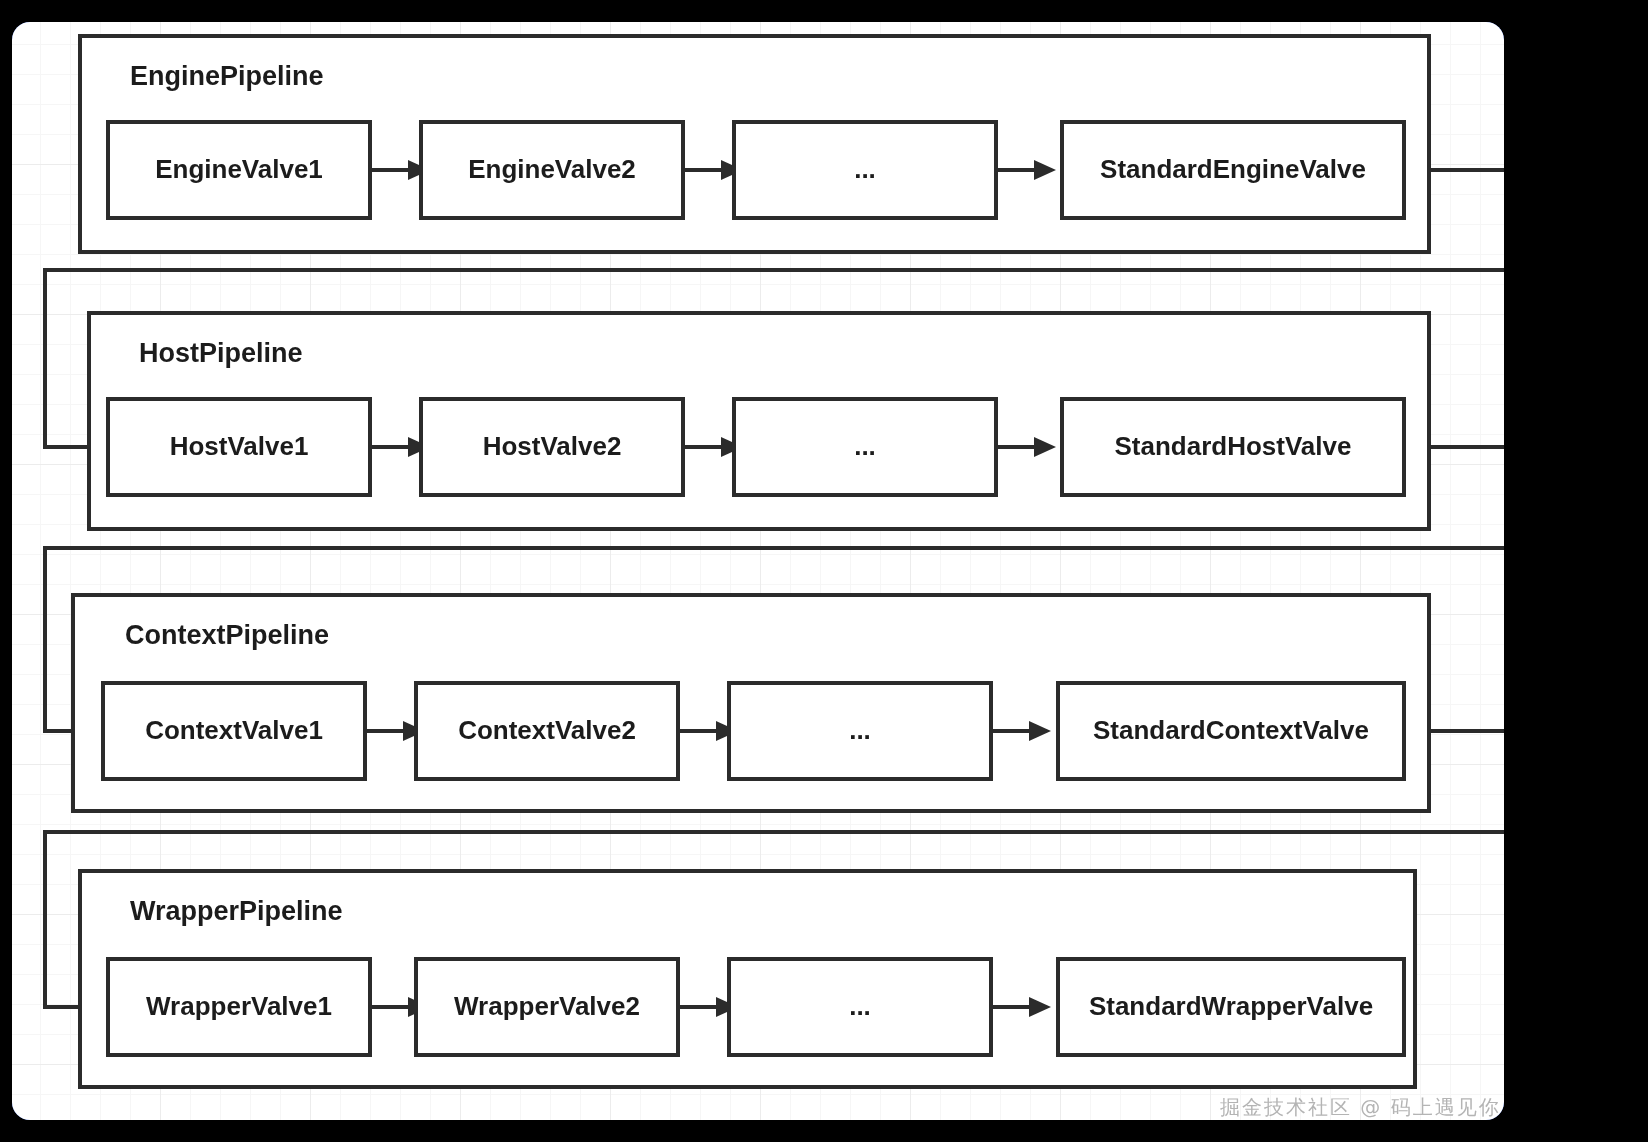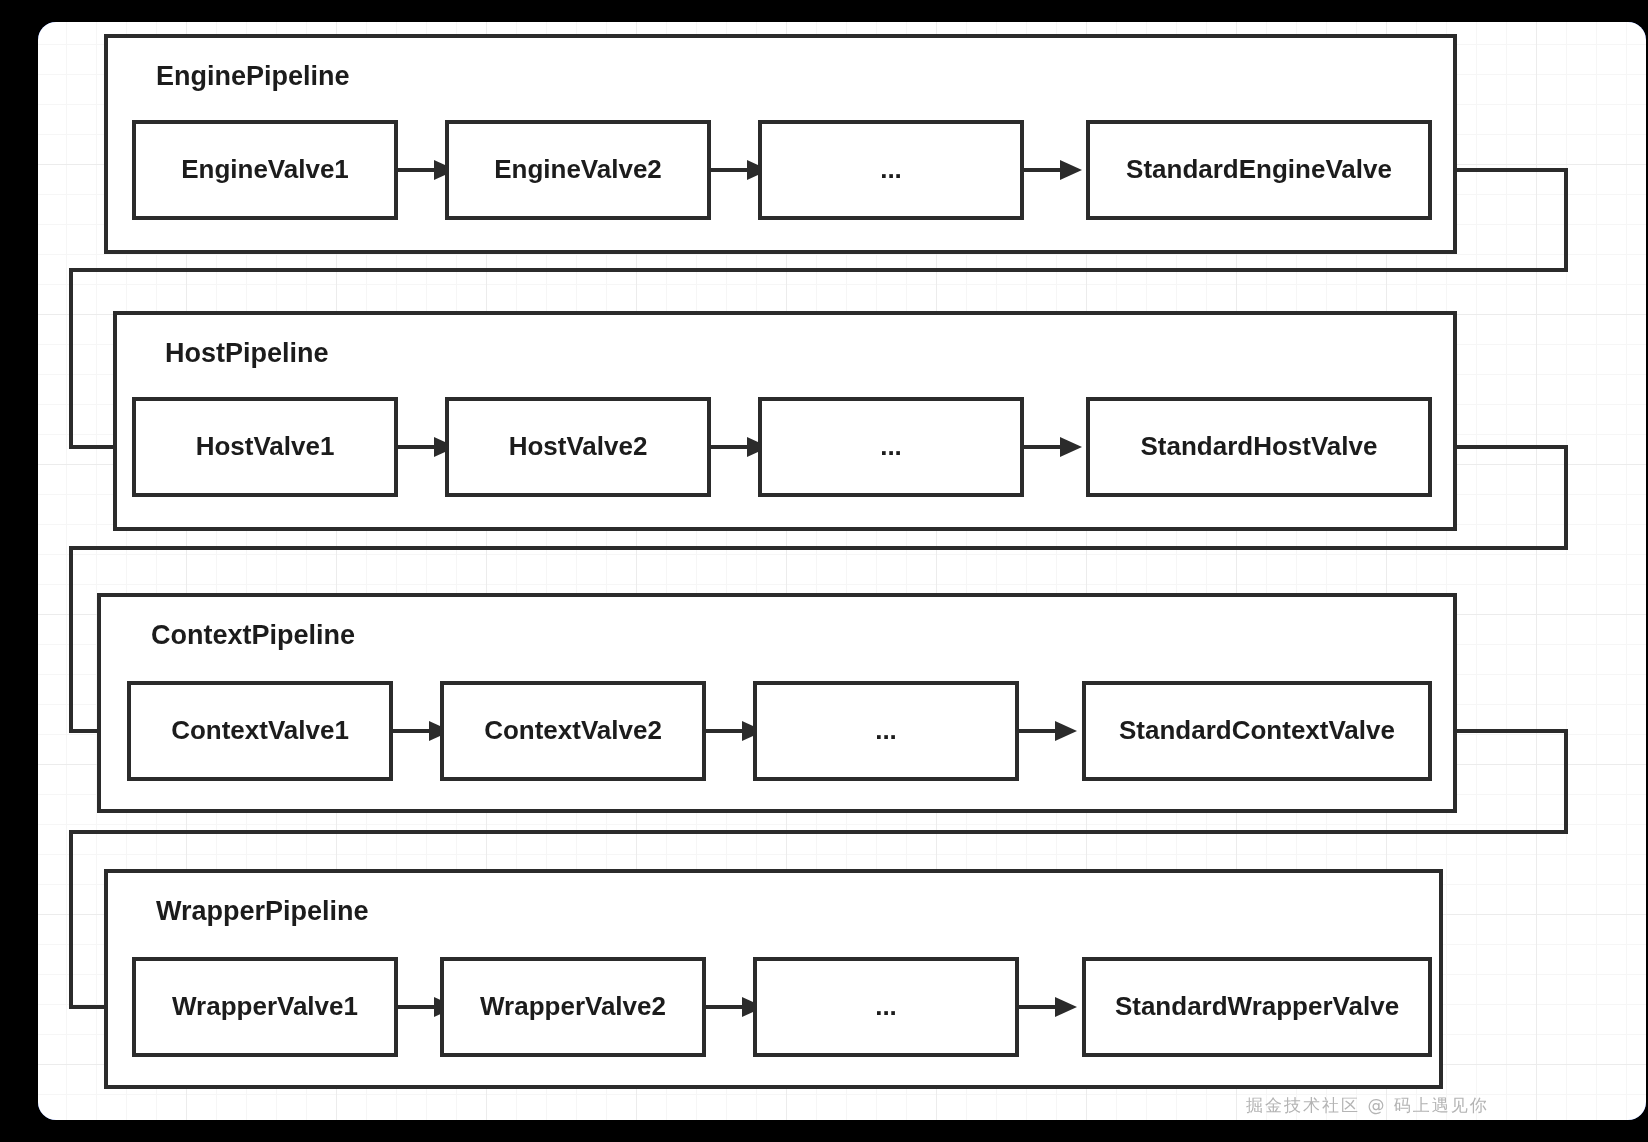--- a/index.html
+++ b/index.html
@@ -18,23 +18,23 @@
   
   #frame {
     position: absolute;
     left: 0; top: 0;
     width: 1648px;
     height: 1142px;
     background: #000000;
   }
   #canvas {
     position: absolute;
-    left: 38px;
+    left: 12px;
     top: 22px;
-    width: 1608px;
+    width: 1492px;
     height: 1098px;
     background: #1d4ed8;
     border-radius: 18px;
     overflow: hidden;
   }
 
   
   #grid {
     position: absolute;
     left: 0; top: 0;
@@ -106,21 +106,21 @@
     text-anchor: middle;
     dominant-baseline: middle;
   }
 
   
   #watermark {
     position: absolute;
     left: 1208px;
     top: 1072px;
     font-family: "DejaVu Sans", "Liberation Sans", sans-serif;
-    font-size: 17px;
+    font-size: 20px;
     color: #b4b4b4;
     letter-spacing: 2px;
     white-space: nowrap;
     pointer-events: none;
     user-select: none;
   }
 </style>
 </head>
 <body>
 

